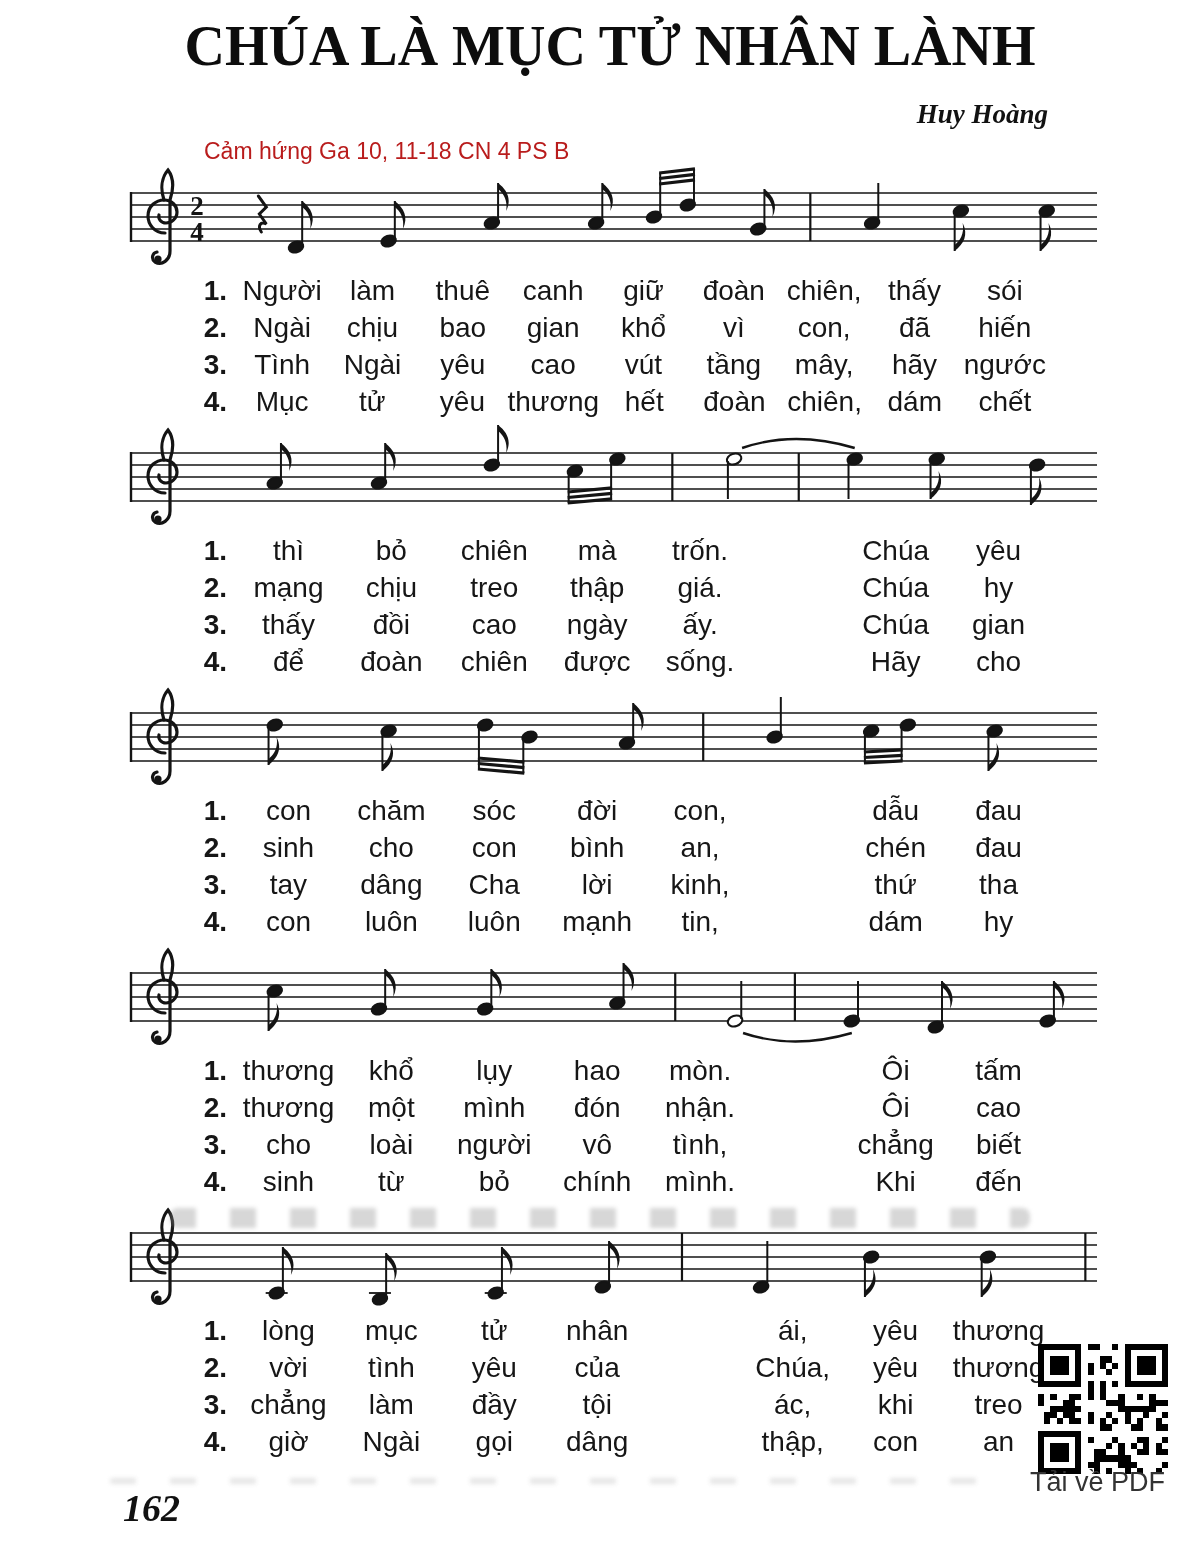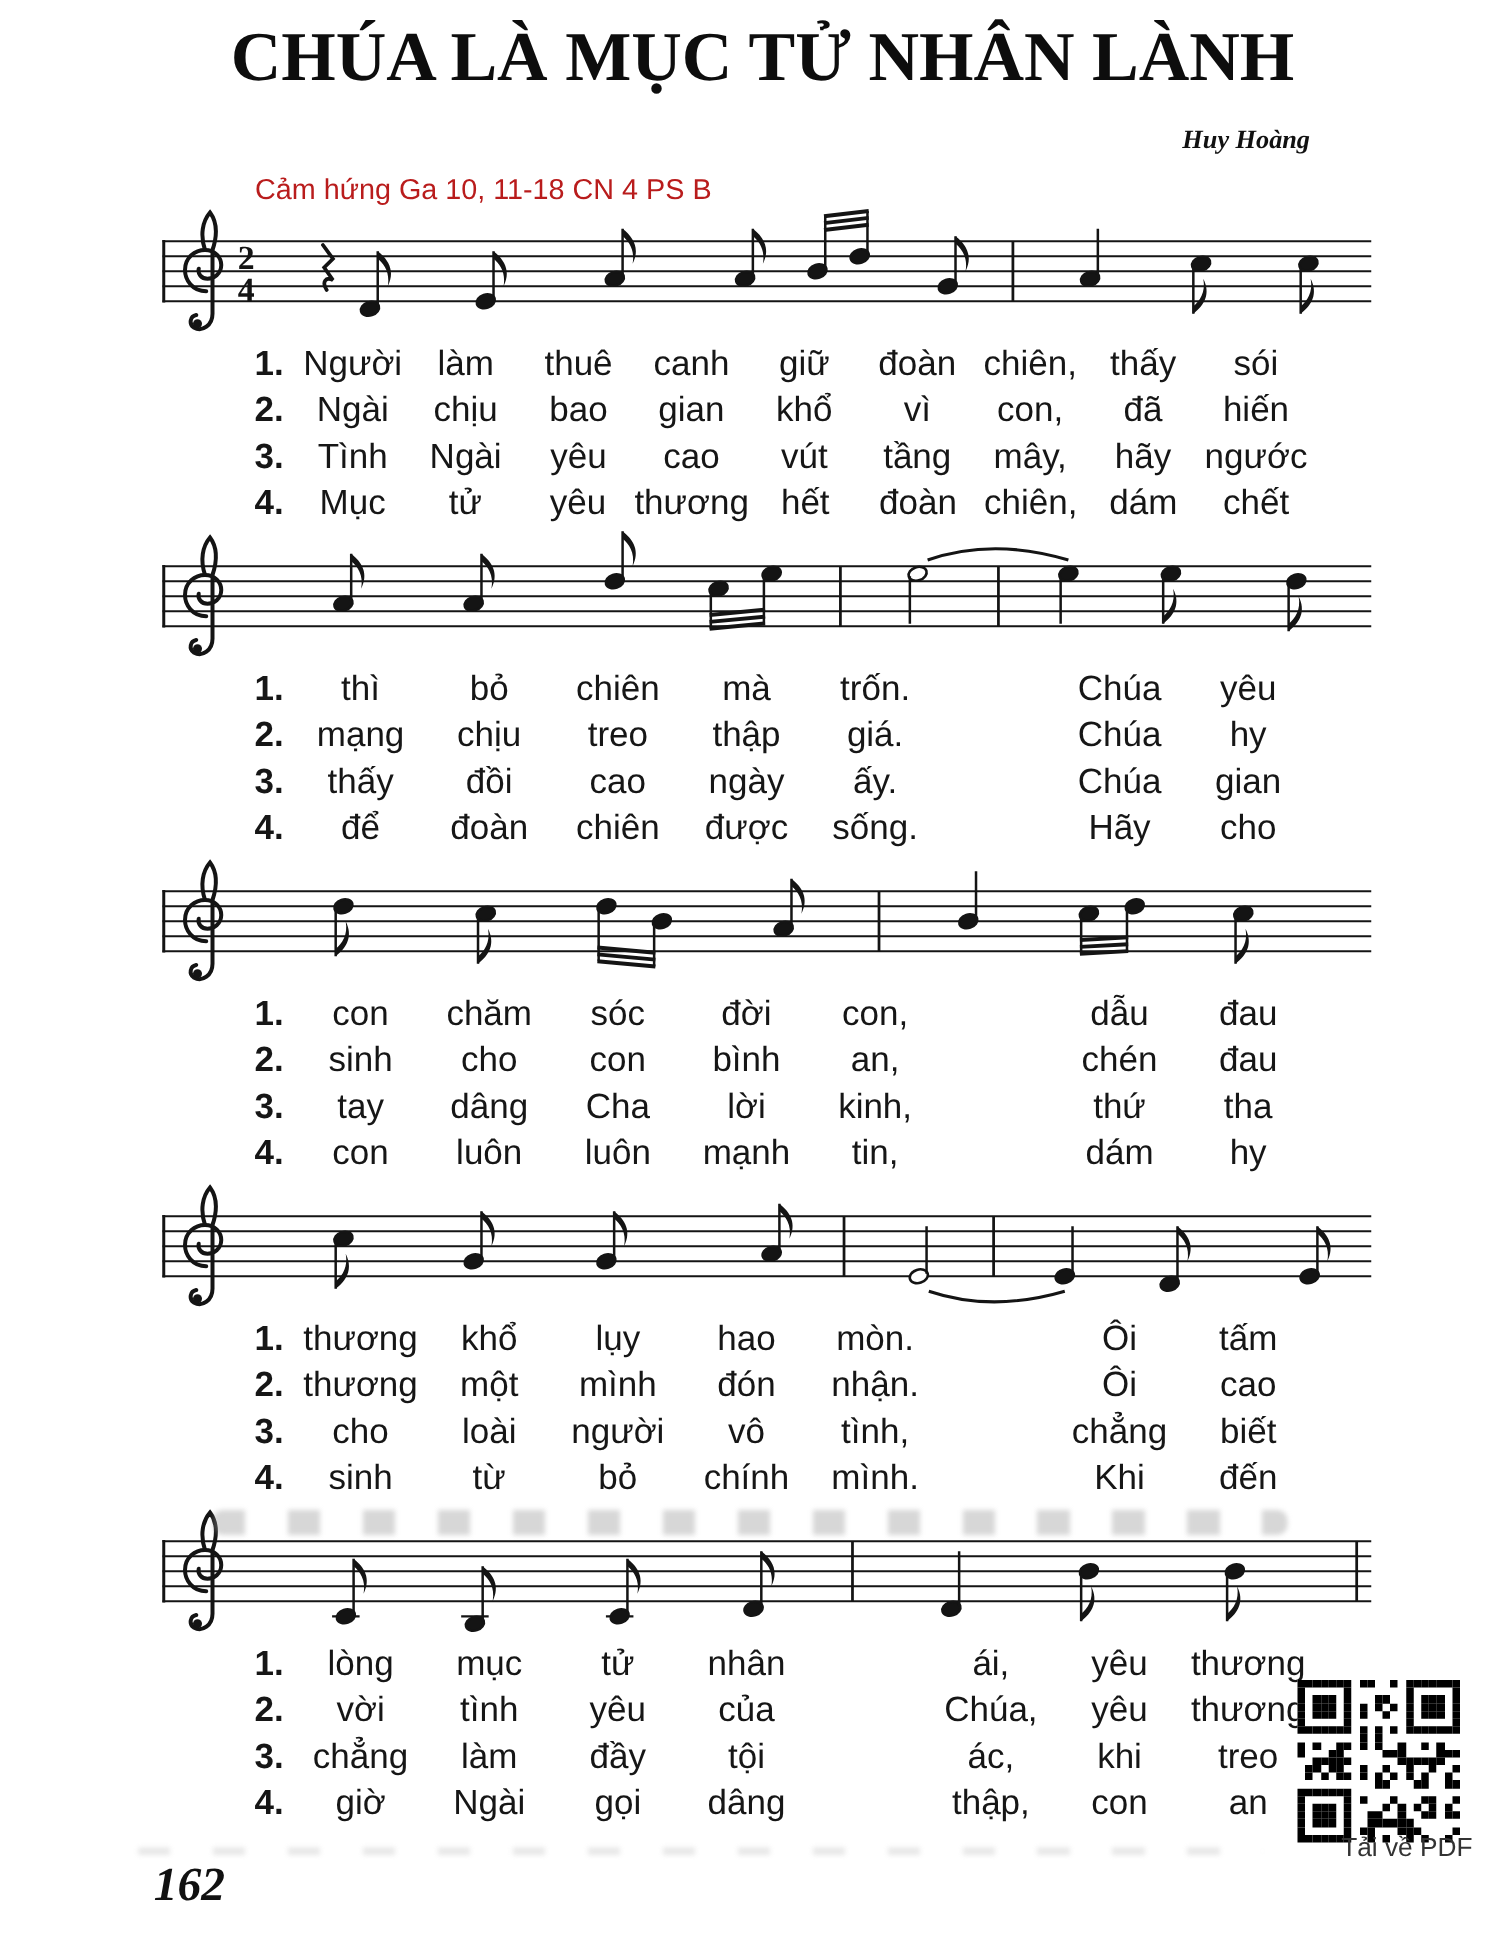--- a/index.html
+++ b/index.html
@@ -8,21 +8,21 @@
     font-family:"Liberation Sans","DejaVu Sans",sans-serif;color:#141414;overflow:hidden;
   }
   .title{
     position:absolute;top:14px;left:0;right:0;text-align:center;
     font-family:"Liberation Serif","DejaVu Serif",serif;font-weight:700;
     font-size:56px;letter-spacing:0px;color:#0d0d0d;white-space:nowrap;padding-left:20px;
   }
   .composer{
     position:absolute;top:99px;right:152px;
     font-family:"Liberation Serif","DejaVu Serif",serif;
-    font-weight:700;font-style:italic;font-size:21px;color:#111;
+    font-weight:700;font-style:italic;font-size:27px;color:#111;
   }
   .caption{
     position:absolute;top:138px;left:204px;font-size:23px;color:#b91c1c;
   }
   .sys{position:absolute;left:0;width:1200px;}
   .staffsvg{position:absolute;left:125px;top:0;}
   .lyr{position:absolute;left:185px;width:865px;}
   .lrow{display:flex;height:37px;line-height:37px;align-items:baseline;}
   .lnum{width:52px;text-align:right;padding-right:10px;box-sizing:border-box;
         font-weight:700;font-size:28px;color:#161616;}
@@ -38,22 +38,22 @@
     position:absolute;border-radius:8px;filter:blur(2px);
     background:repeating-linear-gradient(90deg,rgba(150,150,150,.38) 0 26px,rgba(255,255,255,0) 26px 60px);
   }
   #qr{
     position:absolute;left:1038px;top:1344px;width:130px;height:130px;
     display:grid;grid-template-columns:repeat(21,1fr);grid-template-rows:repeat(21,1fr);
     background:#fff;
   }
   #qr .qm{background:#000;}
   .qrlabel{
-    position:absolute;left:1030px;top:1467px;width:148px;text-align:right;
-    font-size:21px;color:#333;
+    position:absolute;left:1030px;top:1467px;width:148px;text-align:left;
+    font-size:27px;color:#333;
   }
 </style>
 </head>
 <body>
 
 <div class="title">CHÚA LÀ MỤC TỬ NHÂN LÀNH</div>
 <div class="composer">Huy Hoàng</div>
 <div class="caption">Cảm hứng Ga 10, 11-18 CN 4 PS B</div>
 
 <div id="systems">

